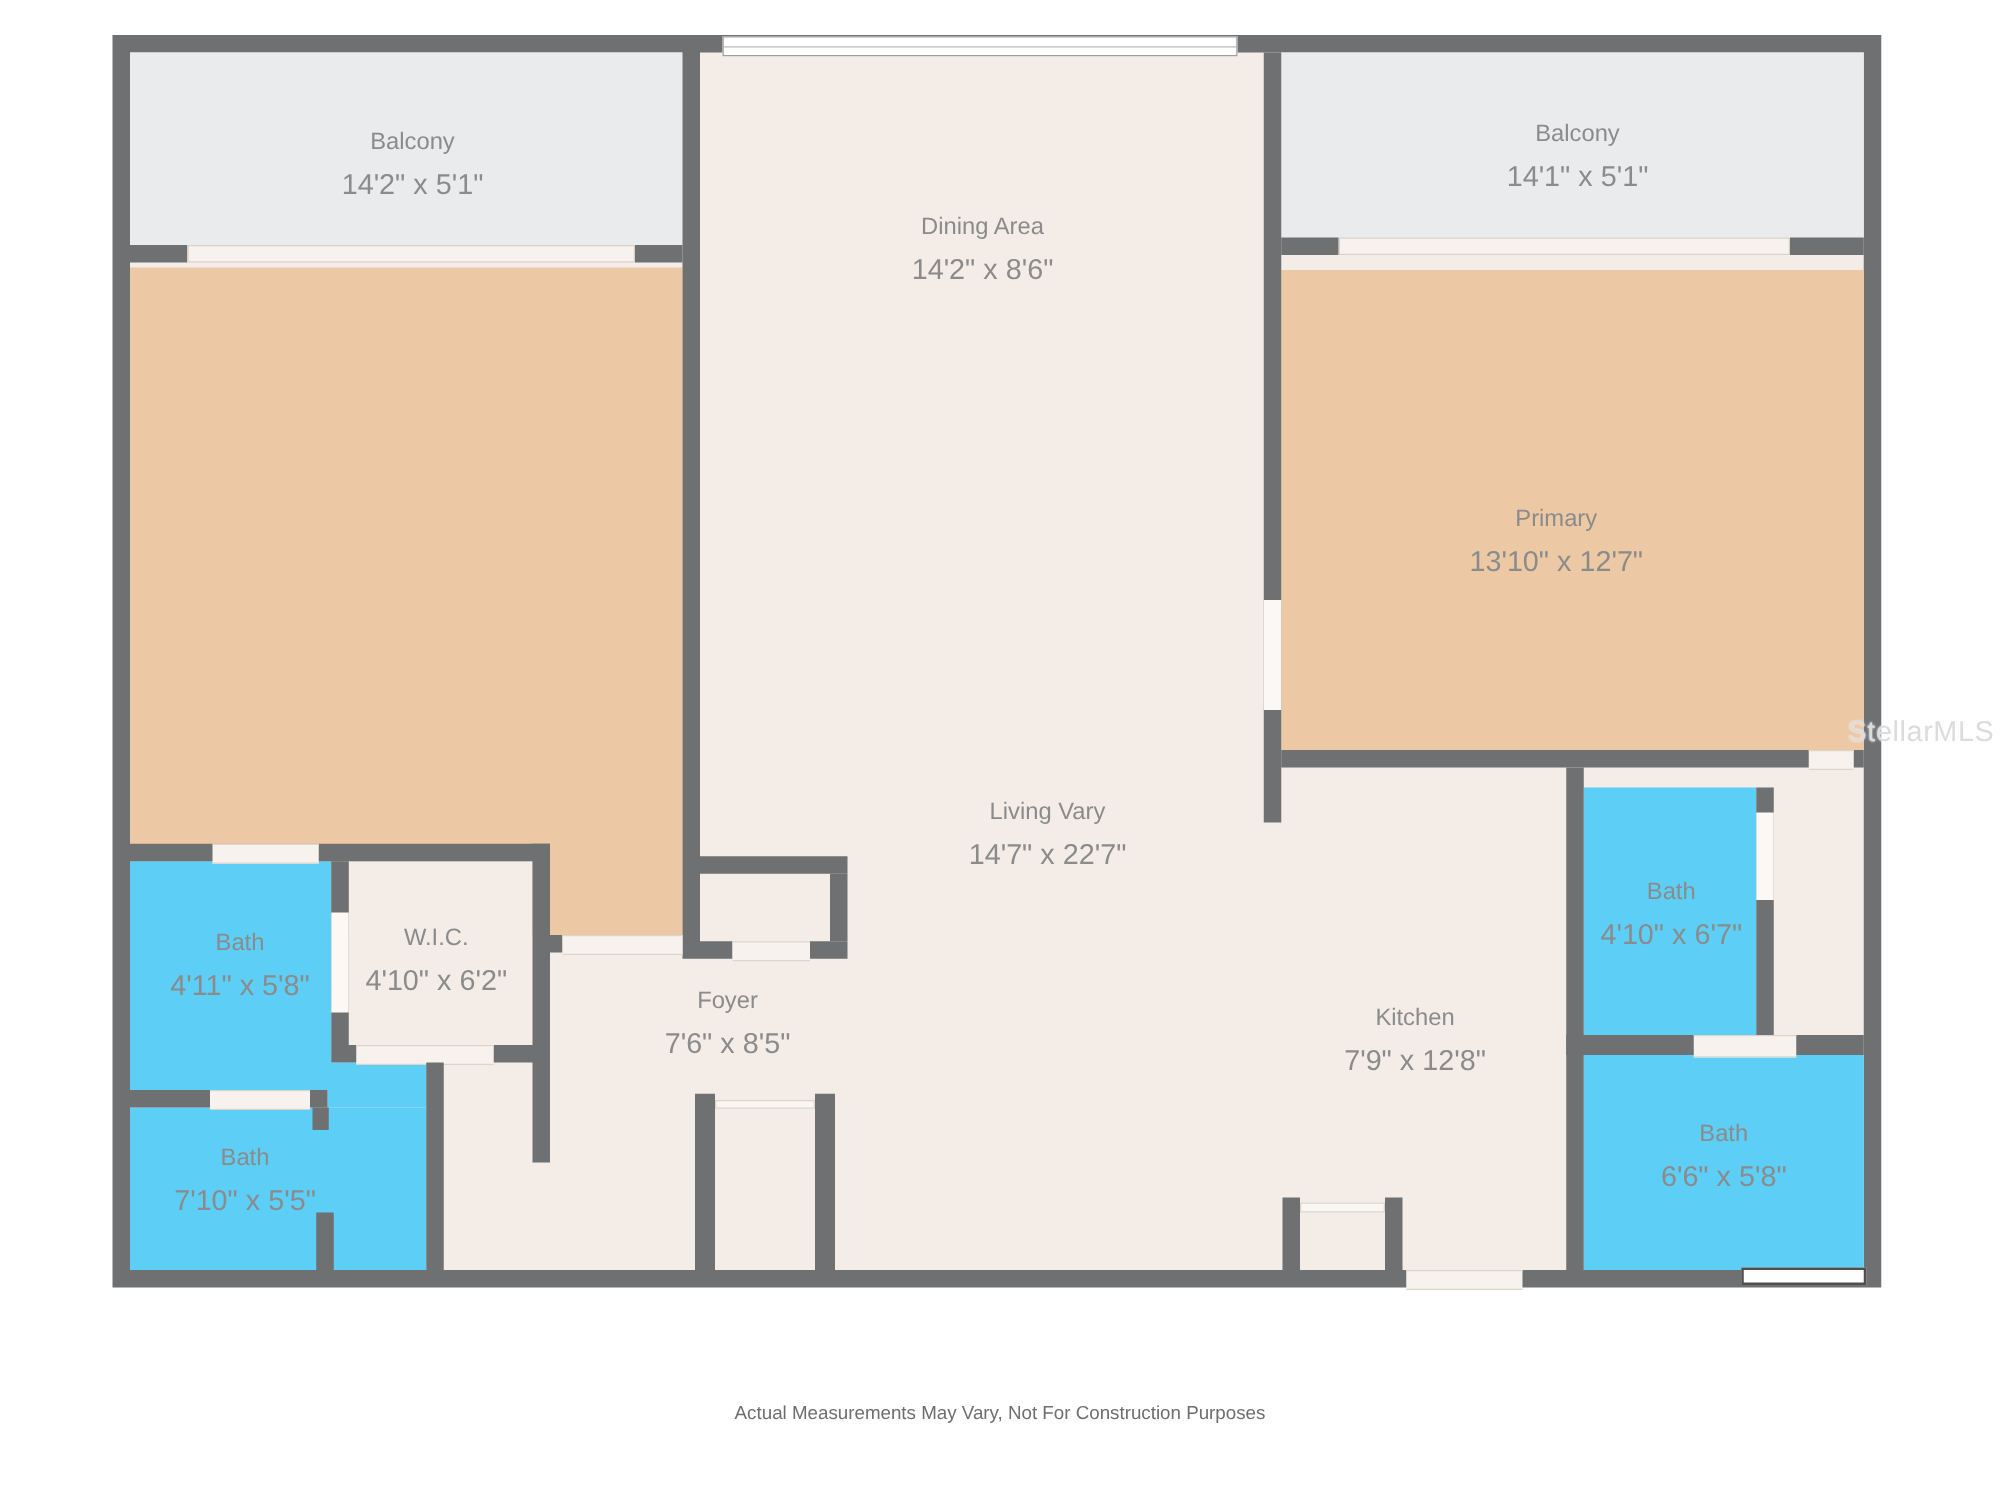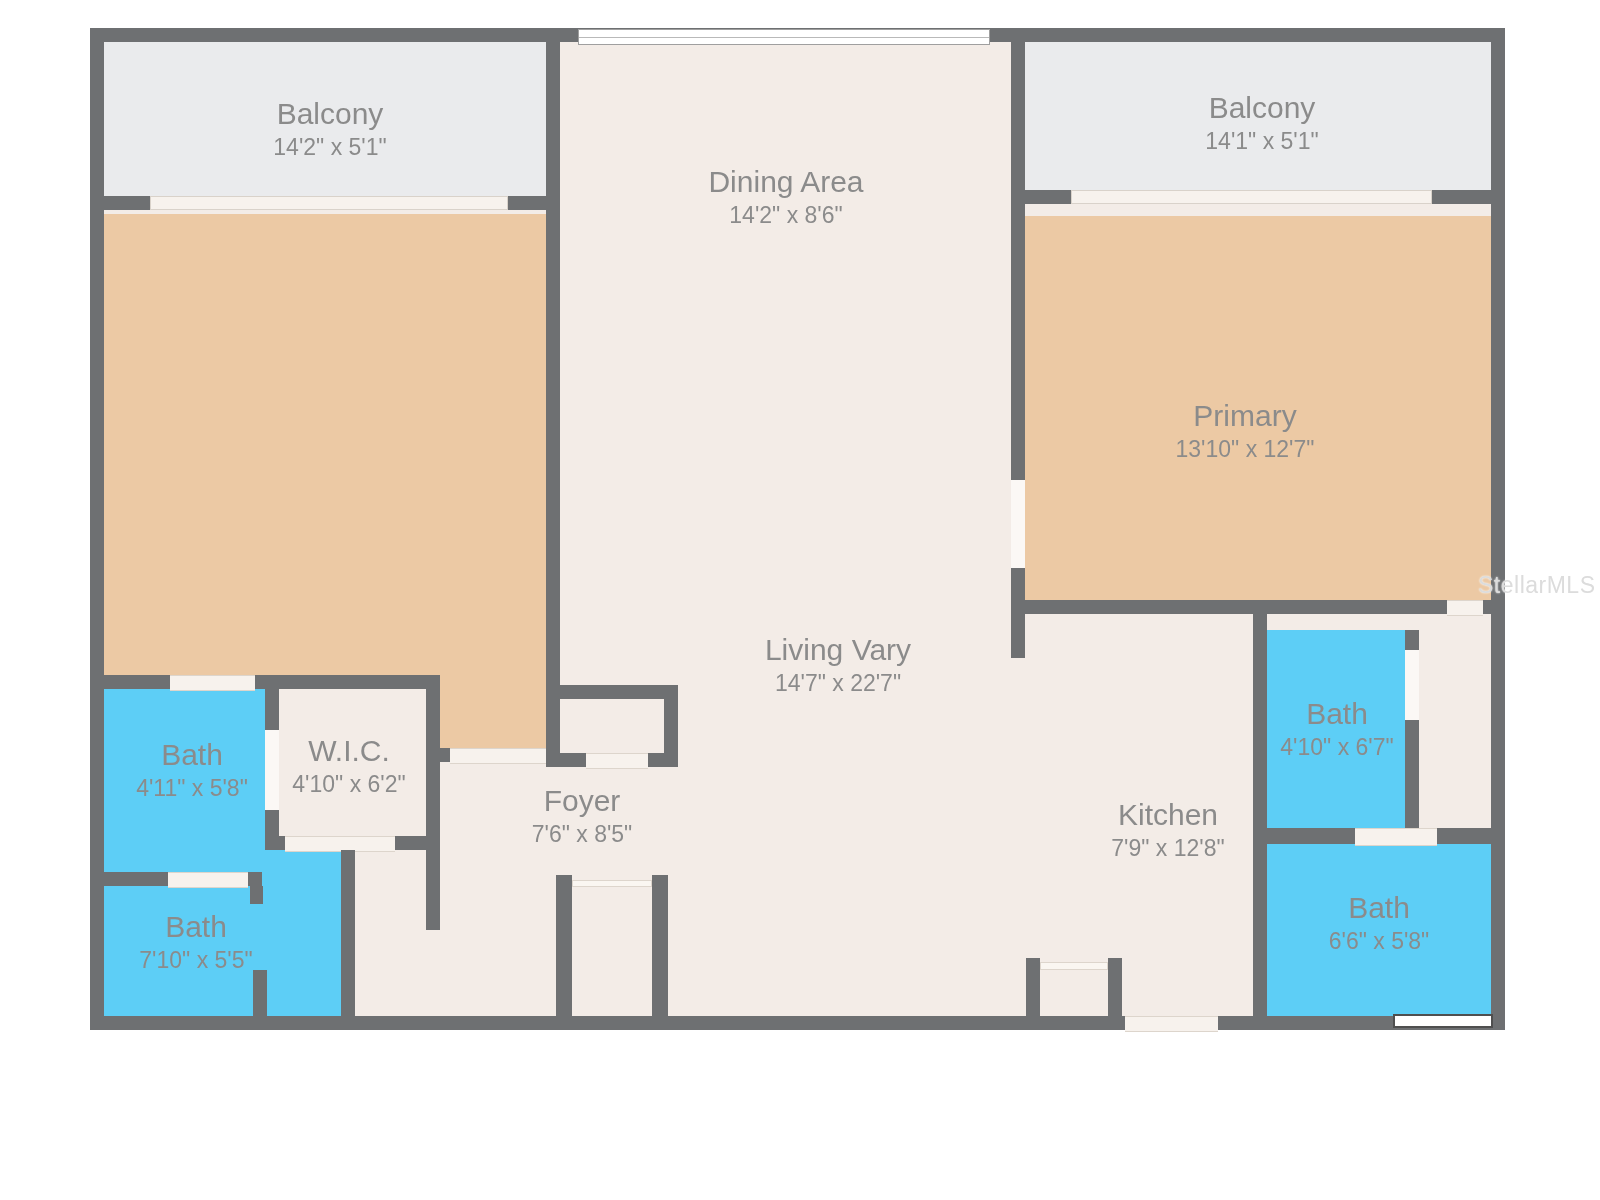--- a/index.html
+++ b/index.html
@@ -12,21 +12,21 @@
   .abs{position:absolute;}
   .wall{position:absolute;background:var(--wall);}
   .gap{position:absolute;background:var(--gap);border-top:1px solid #ddd5cc;border-bottom:1px solid #ddd5cc;}
   .vgap{position:absolute;background:var(--vgap);}
   .slider{position:absolute;background:var(--gap);border:1px solid #d9d2ca;box-sizing:border-box;}
   .window{position:absolute;background:#ffffff;border:1px solid #9f9f9f;box-sizing:border-box;}
   .window .mid{position:absolute;left:0;right:0;top:50%;height:1px;background:#b9b9b9;}
   .window2{position:absolute;background:#ffffff;border:2px solid #4f4f4f;box-sizing:border-box;}
   .sill{position:absolute;background:#faf6f1;border:1px solid #ddd5cc;box-sizing:border-box;}
   .label{position:absolute;transform:translate(-50%,-50%);text-align:center;color:var(--label);white-space:nowrap;}
-  .room-name{font-size:30px;line-height:34px;}
+  .room-name{font-size:19px;line-height:34px;}
   .room-dims{font-size:23px;line-height:32px;}
   #footer{position:absolute;left:0;right:0;top:1122px;text-align:center;
           font-size:15px;color:#6e6e6e;}
   #watermark{position:absolute;left:1478px;top:572px;font-size:23px;color:#dcdcdc;
              text-shadow:0 0 2px #ffffff;letter-spacing:0.5px;}
 </style>
 </head>
 <body>
 
 <div id="stage">
@@ -133,28 +133,29 @@
     <div class="room-dims">4'10" x 6'2"</div>
   </div>
   <div class="label" style="left:549px;top:817px;margin-left:33px;">
     <div class="room-name">Foyer</div>
     <div class="room-dims">7'6" x 8'5"</div>
   </div>
   <div class="label" style="left:196px;top:943px;">
     <div class="room-name">Bath</div>
     <div class="room-dims">7'10" x 5'5"</div>
   </div>
-  <div class="label" style="left:1168px;top:831px;">
+  <div class="label" style="left:1132px;top:831px;">
     <div class="room-name">Kitchen</div>
     <div class="room-dims">7'9" x 12'8"</div>
   </div>
   <div class="label" style="left:1337px;top:730px;">
     <div class="room-name">Bath</div>
     <div class="room-dims">4'10" x 6'7"</div>
   </div>
   <div class="label" style="left:1379px;top:924px;">
     <div class="room-name">Bath</div>
     <div class="room-dims">6'6" x 5'8"</div>
   </div>
 
   <div id="watermark">StellarMLS</div>
+  <div id="footer">Actual Measurements May Vary, Not For Construction Purposes</div>
 
 </div>
 
 </body></html>

